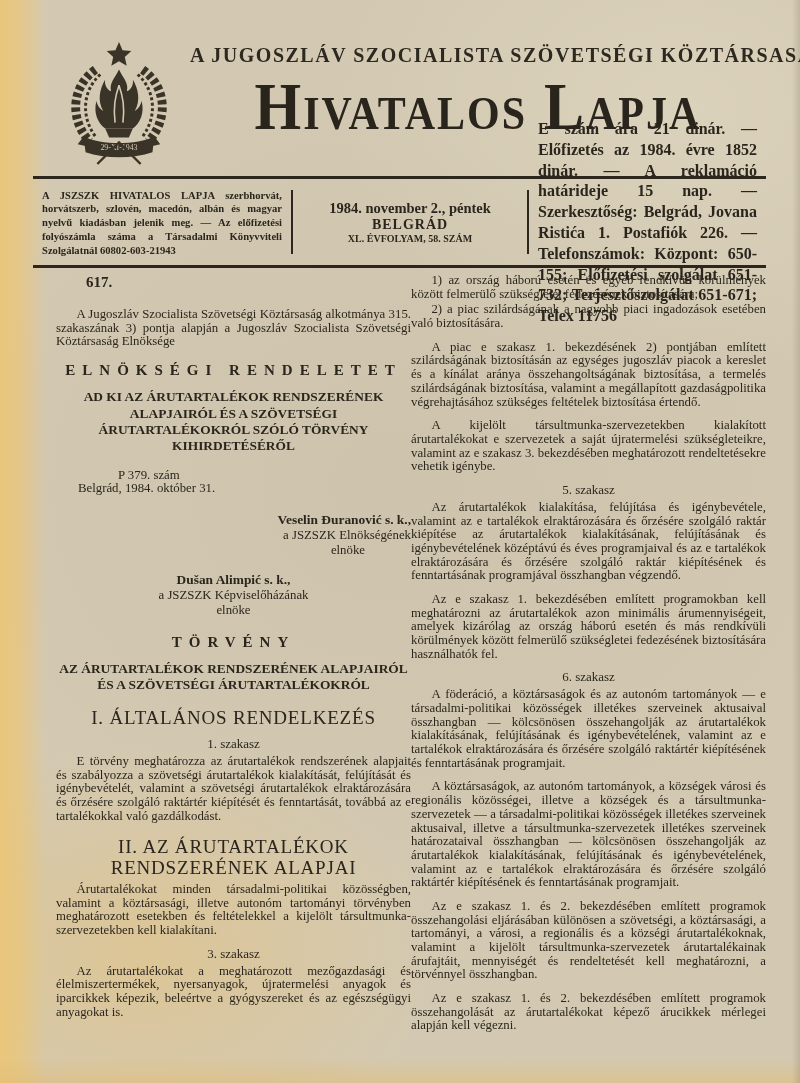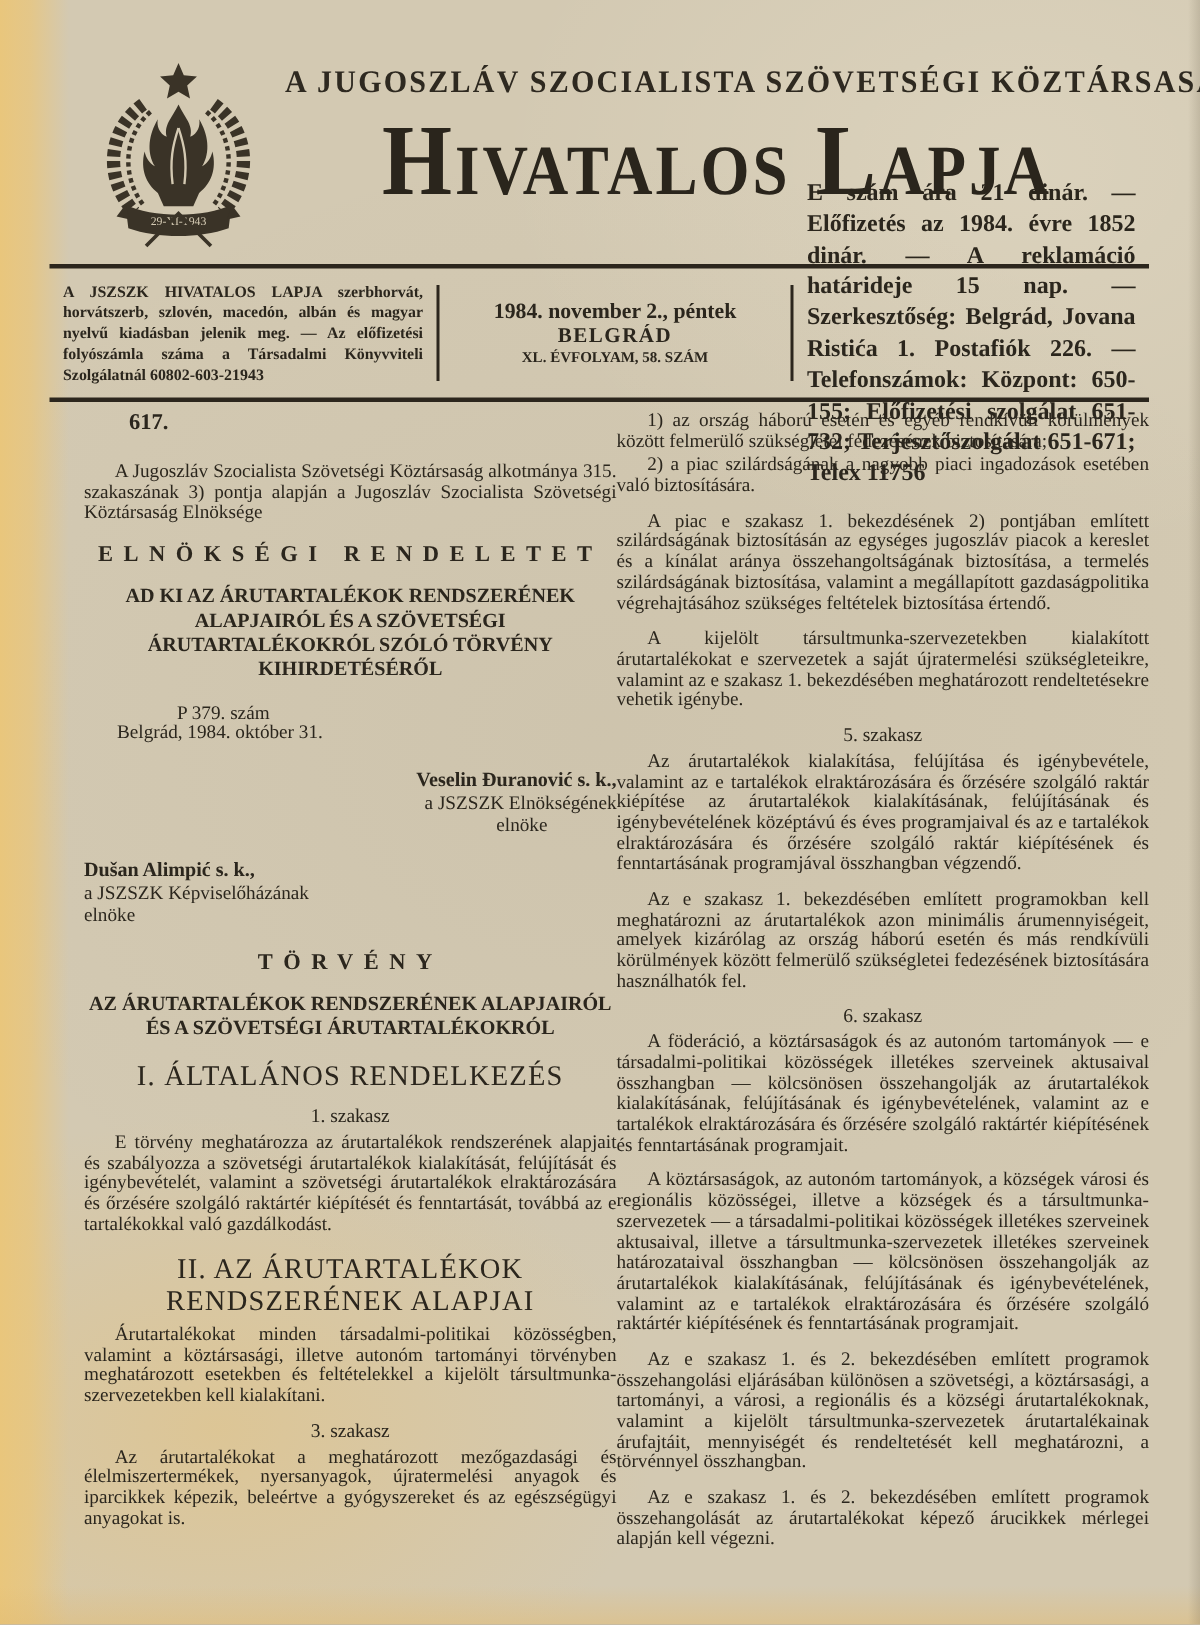--- a/index.html
+++ b/index.html
@@ -55,21 +55,21 @@
     margin:13px 0 11px;text-indent:0;white-space:nowrap;}
   .h-sub{text-align:center;font-weight:bold;font-size:13.4px;line-height:1.22;
     margin:0 0 12px;text-indent:0;}
   .h-chap{text-align:center;font-size:19px;letter-spacing:.8px;margin:14px 0 5px;text-indent:0;}
   .h-sect{text-align:center;font-size:13px;margin:9px 0 4px;text-indent:0;}
   .ref{margin:14px 0 2px;}
   .ref-line1{margin-left:62px;}
   .ref-line2{margin-left:22px;}
   .sig-right{text-align:right;margin:16px 0 4px;line-height:1.18;}
   .sig-right .role2{padding-right:46px;}
-  .sig-center{text-align:left;margin:14px 0 16px;line-height:1.18;}
+  .sig-center{text-align:center;margin:14px 0 16px;line-height:1.18;}
   .sig-name{font-weight:bold;font-size:13.4px;}
   .gap8{height:8px;}
 </style>
 </head>
 <body>
 
 <div class="page">
   <div class="edge-left"></div>
   <div class="edge-bottom"></div>
   <div class="edge-right"></div>
@@ -157,21 +157,21 @@
       <p>Az árutartalékokat a meghatározott mezőgazdasági és élelmiszertermékek, nyersanyagok, újratermelési anyagok és iparcikkek képezik, beleértve a gyógyszereket és az egészségügyi anyagokat is.</p>
 
     </div>
 
     <div class="col">
       <p>1) az ország háború esetén és egyéb rendkívüli körülmények között felmerülő szükségletei fedezésének biztosítására;</p>
       <p>2) a piac szilárdságának a nagyobb piaci ingadozások esetében való biztosítására.</p>
       <div class="gap8"></div>
       <p>A piac e szakasz 1. bekezdésének 2) pontjában említett szilárdságának biztosításán az egységes jugoszláv piacok a kereslet és a kínálat aránya összehangoltságának biztosítása, a termelés szilárdságának biztosítása, valamint a megállapított gazdaságpolitika végrehajtásához szükséges feltételek biztosítása értendő.</p>
       <div class="gap8"></div>
-      <p>A kijelölt társultmunka-szervezetekben kialakított árutartalékokat e szervezetek a saját újratermelési szükségleteikre, valamint az e szakasz 1. bekezdésében meghatározott rendeltetésekre vehetik igénybe.</p>
+      <p>A kijelölt társultmunka-szervezetekben kialakított árutartalékokat e szervezetek a saját újratermelési szükségleteikre, valamint az e szakasz 3. bekezdésében meghatározott rendeltetésekre vehetik igénybe.</p>
       <div class="h-sect">5. szakasz</div>
       <p>Az árutartalékok kialakítása, felújítása és igénybevétele, valamint az e tartalékok elraktározására és őrzésére szolgáló raktár kiépítése az árutartalékok kialakításának, felújításának és igénybevételének középtávú és éves programjaival és az e tartalékok elraktározására és őrzésére szolgáló raktár kiépítésének és fenntartásának programjával összhangban végzendő.</p>
       <div class="gap8"></div>
       <p>Az e szakasz 1. bekezdésében említett programokban kell meghatározni az árutartalékok azon minimális árumennyiségeit, amelyek kizárólag az ország háború esetén és más rendkívüli körülmények között felmerülő szükségletei fedezésének biztosítására használhatók fel.</p>
       <div class="h-sect">6. szakasz</div>
       <p>A föderáció, a köztársaságok és az autonóm tartományok — e társadalmi-politikai közösségek illetékes szerveinek aktusaival összhangban — kölcsönösen összehangolják az árutartalékok kialakításának, felújításának és igénybevételének, valamint az e tartalékok elraktározására és őrzésére szolgáló raktártér kiépítésének és fenntartásának programjait.</p>
       <div class="gap8"></div>
       <p>A köztársaságok, az autonóm tartományok, a községek városi és regionális közösségei, illetve a községek és a társultmunka-szervezetek — a társadalmi-politikai közösségek illetékes szerveinek aktusaival, illetve a társultmunka-szervezetek illetékes szerveinek határozataival összhangban — kölcsönösen összehangolják az árutartalékok kialakításának, felújításának és igénybevételének, valamint az e tartalékok elraktározására és őrzésére szolgáló raktártér kiépítésének és fenntartásának programjait.</p>
       <div class="gap8"></div>
       <p>Az e szakasz 1. és 2. bekezdésében említett programok összehangolási eljárásában különösen a szövetségi, a köztársasági, a tartományi, a városi, a regionális és a községi árutartalékoknak, valamint a kijelölt társultmunka-szervezetek árutartalékainak árufajtáit, mennyiségét és rendeltetését kell meghatározni, a törvénnyel összhangban.</p>

